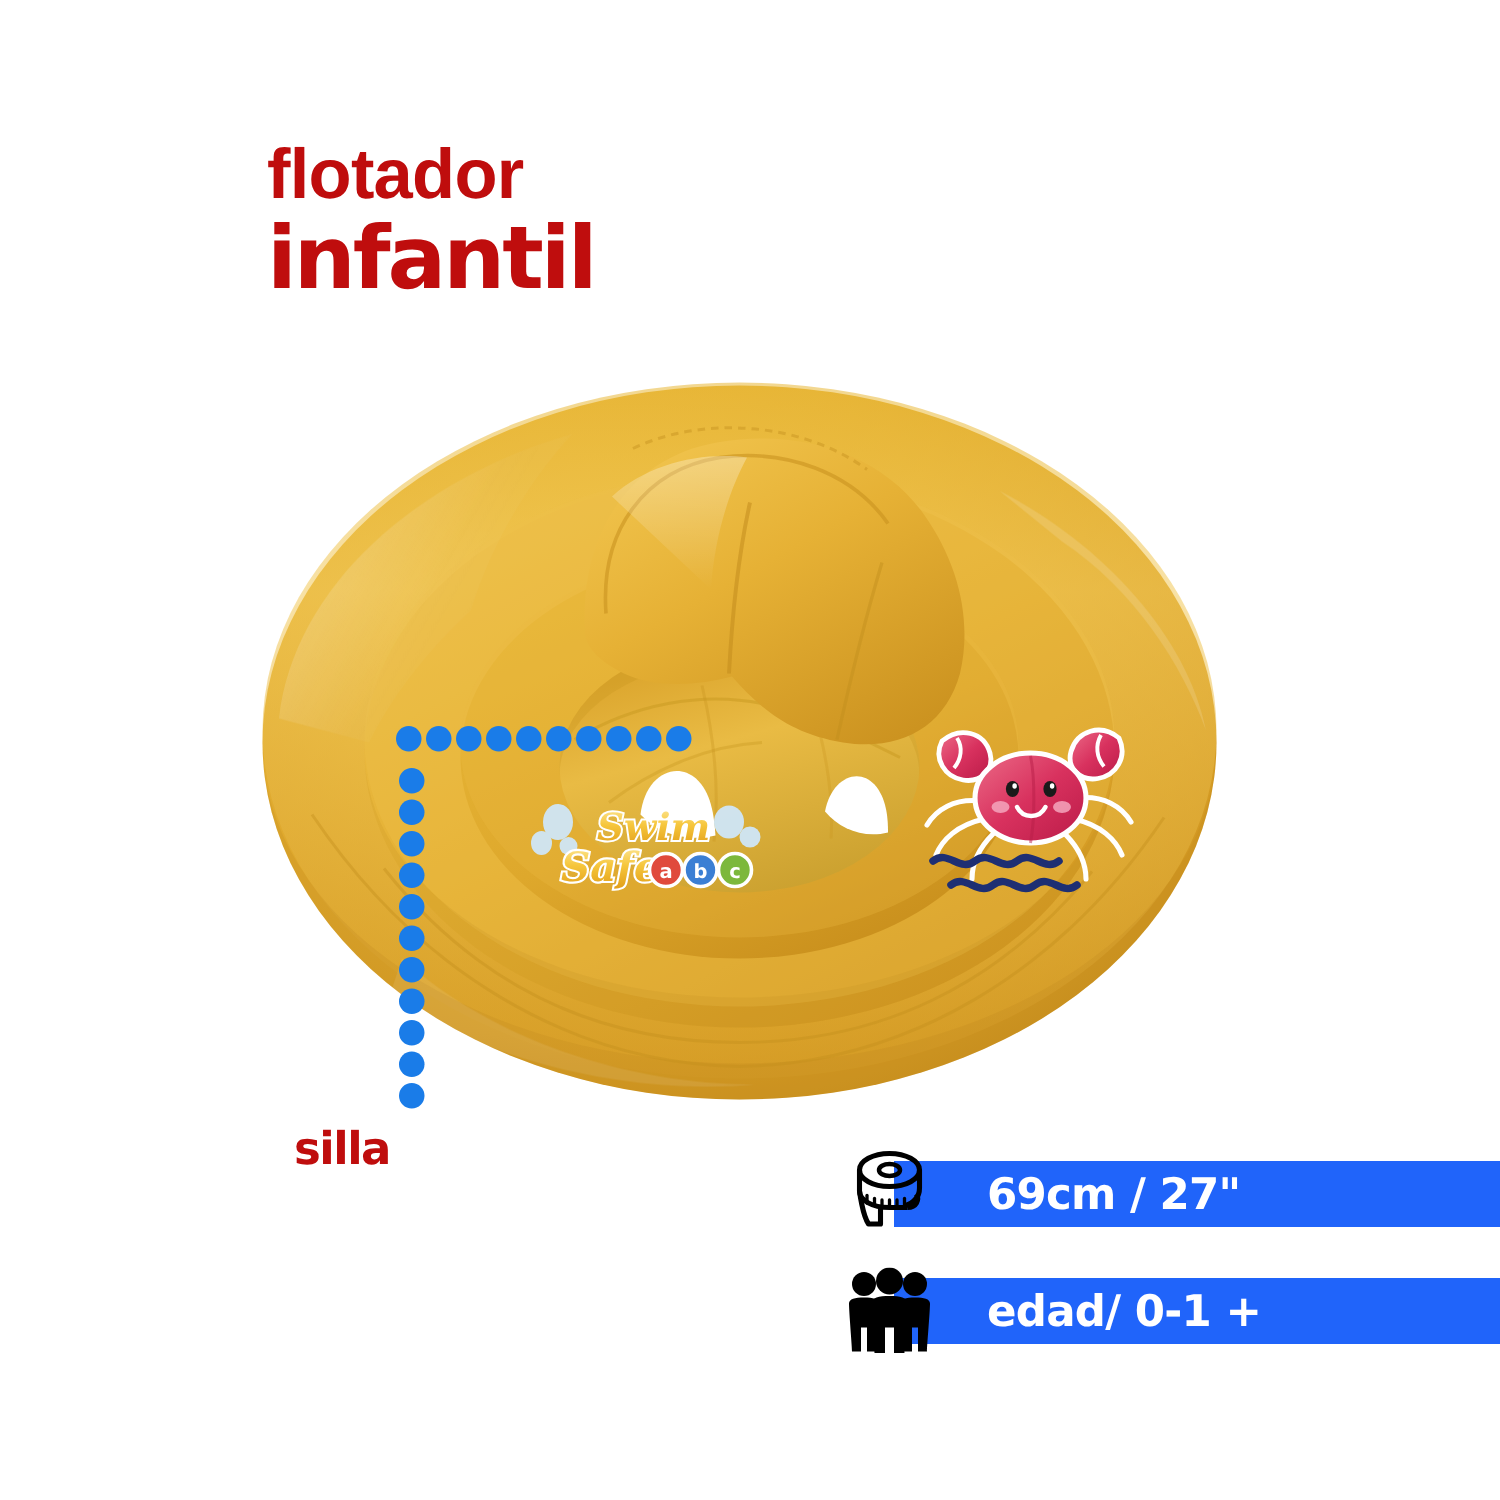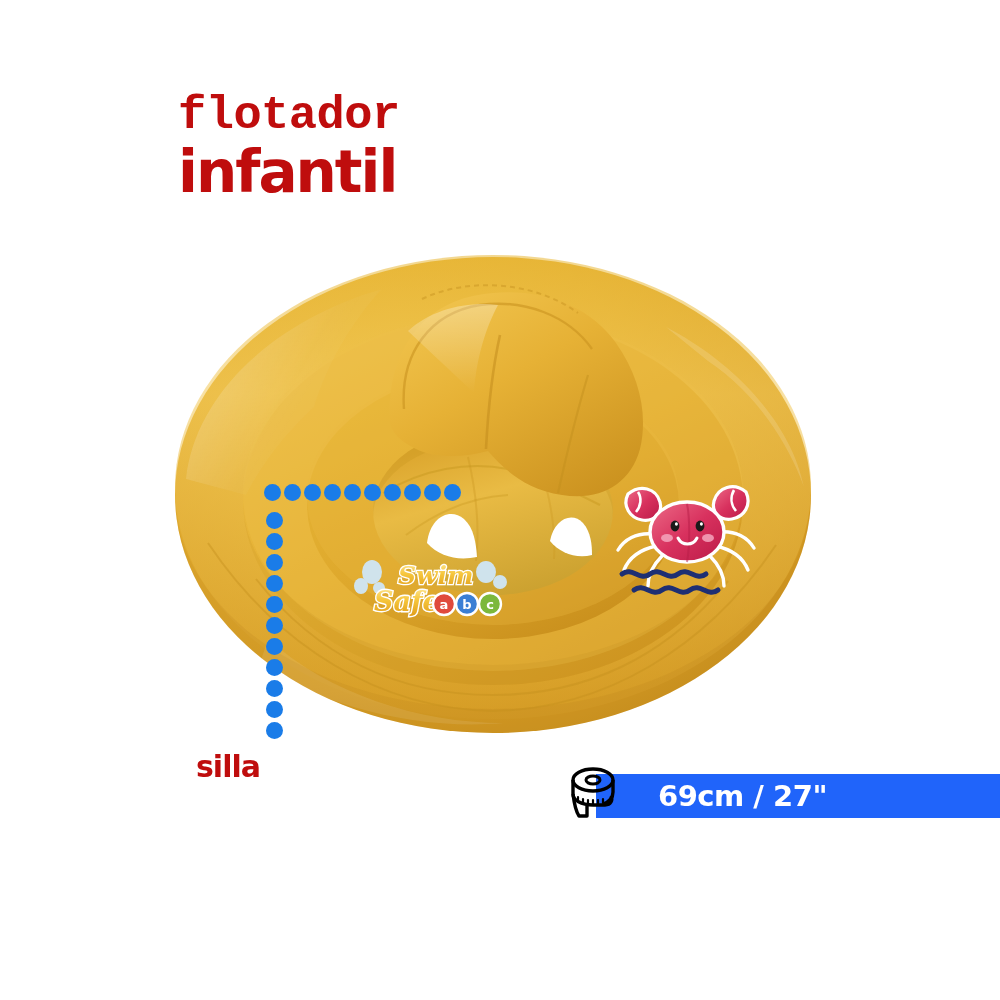--- a/index.html
+++ b/index.html
@@ -11,37 +11,37 @@
   }
   #stage {
     position:relative;
     width:1000px; height:1000px;
     background:#ffffff;
   }
 
   
   #title-block { position:absolute; left:178px; top:92px; }
   #title-line1 {
-    font-family:Liberation Mono, monospace;
+    font-family:Liberation Sans, sans-serif;
     font-size:47px; font-weight:700; letter-spacing:-0.5px;
     color:#bf0d0d; line-height:1.0;
   }
   #title-line2 {
     font-family:"DejaVu Sans", sans-serif;
     font-size:58px; font-weight:700; letter-spacing:-2px;
     color:#bf0d0d; line-height:1.0; margin-top:4px;
   }
 
   
   #product { position:absolute; left:168px; top:243px; width:650px; height:500px; }
   #product svg { display:block; width:650px; height:500px; }
 
   
   #brand-logo {
-    position:absolute; left:352px; top:556px;
+    position:absolute; left:352px; top:532px;
     width:160px; height:66px;
   }
   #brand-logo svg { display:block; width:160px; height:66px; }
 
   
   #crab-decal { position:absolute; left:608px; top:470px; width:160px; height:130px; }
   #crab-decal svg { display:block; width:160px; height:130px; }
 
   
   #callout-dots-h { position:absolute; left:264px; top:484px; height:17px; }
@@ -312,16 +312,33 @@
             <path d="M33 34 L33 38"></path>
               <path d="M38 33 L38 37"></path>
           </g>
         </svg>
       </div>
       <div class="spec-bar">
         <span class="spec-text">69cm / 27"</span>
       </div>
     </div>
 
+    <div class="spec-row">
+      <div class="spec-icon">
+        <svg width="58" height="58" viewBox="0 0 58 58" xmlns="http://www.w3.org/2000/svg">
+          <g fill="#000000">
+            <circle cx="12" cy="11" r="8"></circle>
+            <path d="M2 24 C2 30 4 52 4 56 L10 56 L10 40 L14 40 L14 56 L20 56 C20 52 22 30 22 24 C22 21 18 20 12 20 C6 20 2 21 2 24 Z"></path>
+            <circle cx="46" cy="11" r="8"></circle>
+            <path d="M36 24 C36 30 38 52 38 56 L44 56 L44 40 L48 40 L48 56 L54 56 C54 52 56 30 56 24 C56 21 52 20 46 20 C40 20 36 21 36 24 Z"></path>
+            <circle cx="29" cy="9" r="9"></circle>
+            <path d="M17 24 C17 31 19 52 19 57 L26 57 L26 40 L32 40 L32 57 L39 57 C39 52 41 31 41 24 C41 20 36 19 29 19 C22 19 17 20 17 24 Z"></path>
+          </g>
+        </svg>
+      </div>
+      <div class="spec-bar">
+        <span class="spec-text">edad/ 0-1 +</span>
+      </div>
+    </div>
 
   </div>
 
 </div>
 
 </body></html>

